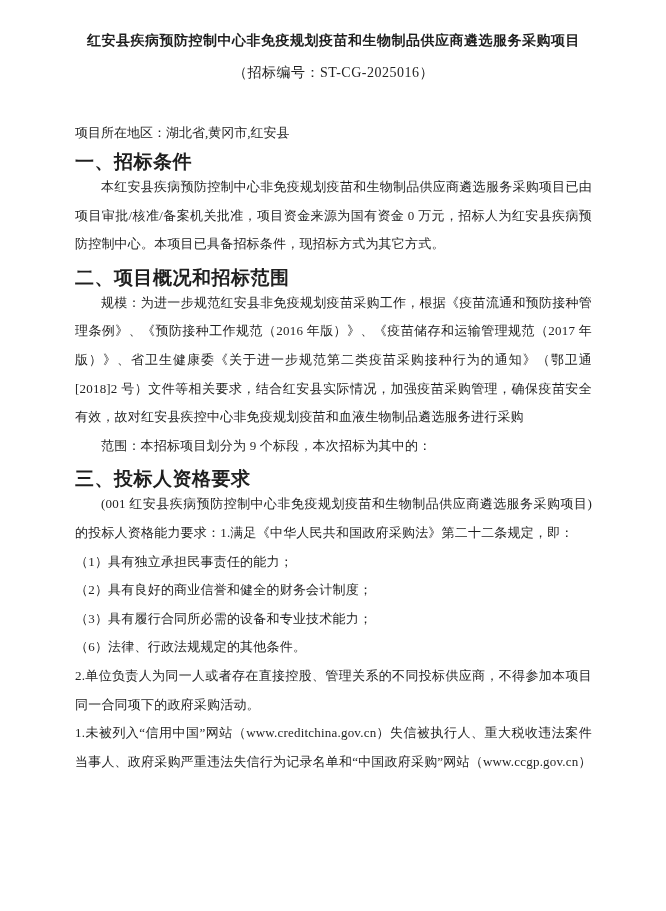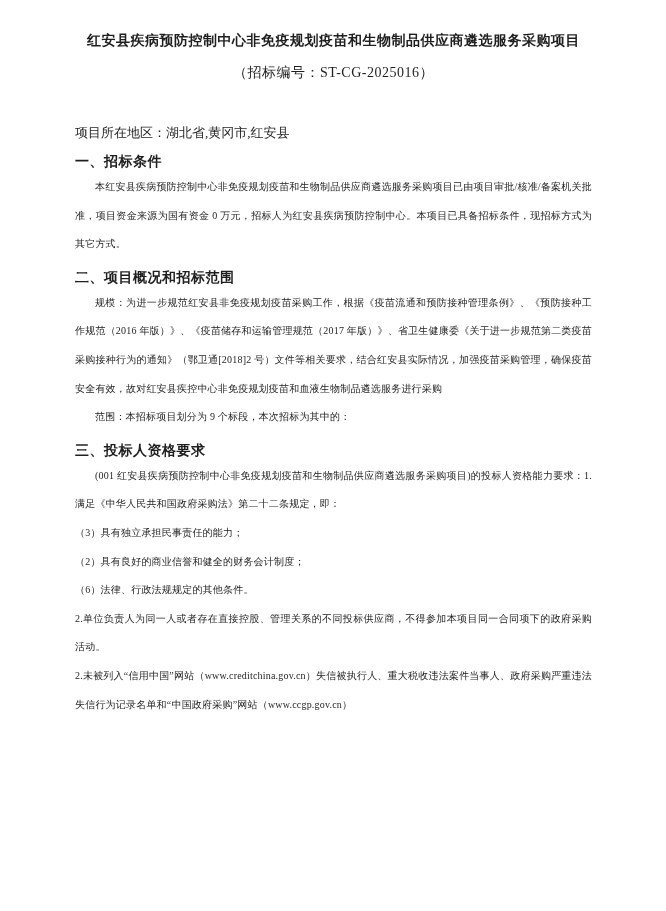--- a/index.html
+++ b/index.html
@@ -29,29 +29,29 @@
     line-height: 20px;
     margin-top: 12px;
     letter-spacing: 0.5px;
   }
   .location-line {
     font-size: 13px;
     line-height: 20px;
     margin-top: 40px;
   }
   .sec-heading {
-    font-size: 14px;
+    font-size: 19px;
     font-weight: bold;
     line-height: 22px;
     margin: 8px 0 0 0;
     letter-spacing: 0.5px;
   }
   .section:first-of-type .sec-heading { margin-top: 13px; }
   .para {
-    font-size: 10px;
+    font-size: 13px;
     line-height: 28.6px;
     margin: 0;
     text-align: justify;
     letter-spacing: 0.2px;
   }
   .indent { text-indent: 2em; }
 </style>
 </head>
 <body>
 
@@ -70,20 +70,21 @@
 
   <div class="section">
     <div class="sec-heading">二、项目概况和招标范围</div>
     <p class="para indent">规模：为进一步规范红安县非免疫规划疫苗采购工作，根据《疫苗流通和预防接种管理条例》、《预防接种工作规范（2016 年版）》、《疫苗储存和运输管理规范（2017 年版）》、省卫生健康委《关于进一步规范第二类疫苗采购接种行为的通知》（鄂卫通[2018]2 号）文件等相关要求，结合红安县实际情况，加强疫苗采购管理，确保疫苗安全有效，故对红安县疾控中心非免疫规划疫苗和血液生物制品遴选服务进行采购</p>
     <p class="para indent">范围：本招标项目划分为 9 个标段，本次招标为其中的：</p>
   </div>
 
   <div class="section">
     <div class="sec-heading">三、投标人资格要求</div>
     <p class="para indent">(001 红安县疾病预防控制中心非免疫规划疫苗和生物制品供应商遴选服务采购项目)的投标人资格能力要求：1.满足《中华人民共和国政府采购法》第二十二条规定，即：</p>
-    <p class="para">（3）具有独立承担民事责任的能力；</p>
+    <p class="para">（1）具有独立承担民事责任的能力；</p>
     <p class="para">（2）具有良好的商业信誉和健全的财务会计制度；</p>
+    <p class="para">（3）具有履行合同所必需的设备和专业技术能力；</p>
     <p class="para">（6）法律、行政法规规定的其他条件。</p>
     <p class="para">2.单位负责人为同一人或者存在直接控股、管理关系的不同投标供应商，不得参加本项目同一合同项下的政府采购活动。</p>
-    <p class="para">2.未被列入“信用中国”网站（www.creditchina.gov.cn）失信被执行人、重大税收违法案件当事人、政府采购严重违法失信行为记录名单和“中国政府采购”网站（www.ccgp.gov.cn）</p>
+    <p class="para">1.未被列入“信用中国”网站（www.creditchina.gov.cn）失信被执行人、重大税收违法案件当事人、政府采购严重违法失信行为记录名单和“中国政府采购”网站（www.ccgp.gov.cn）</p>
   </div>
 
 </div>
 
 </body></html>

